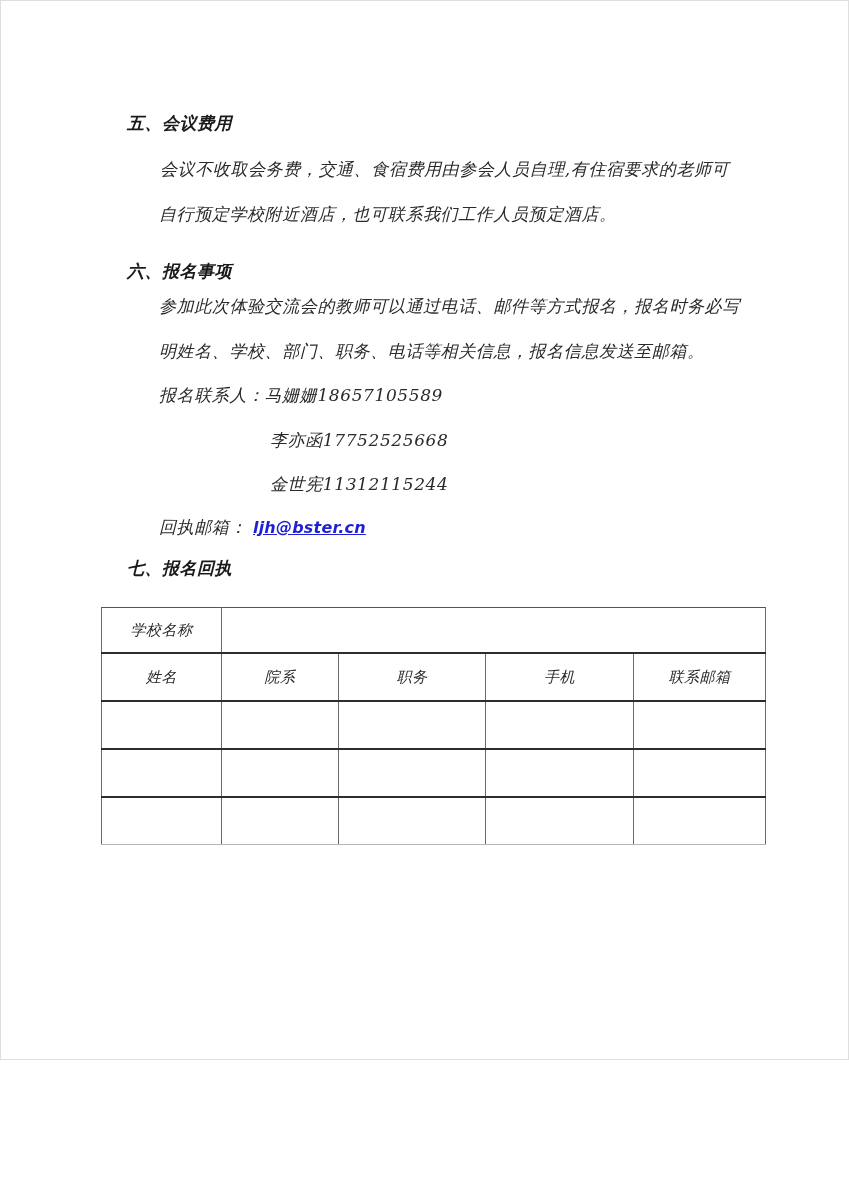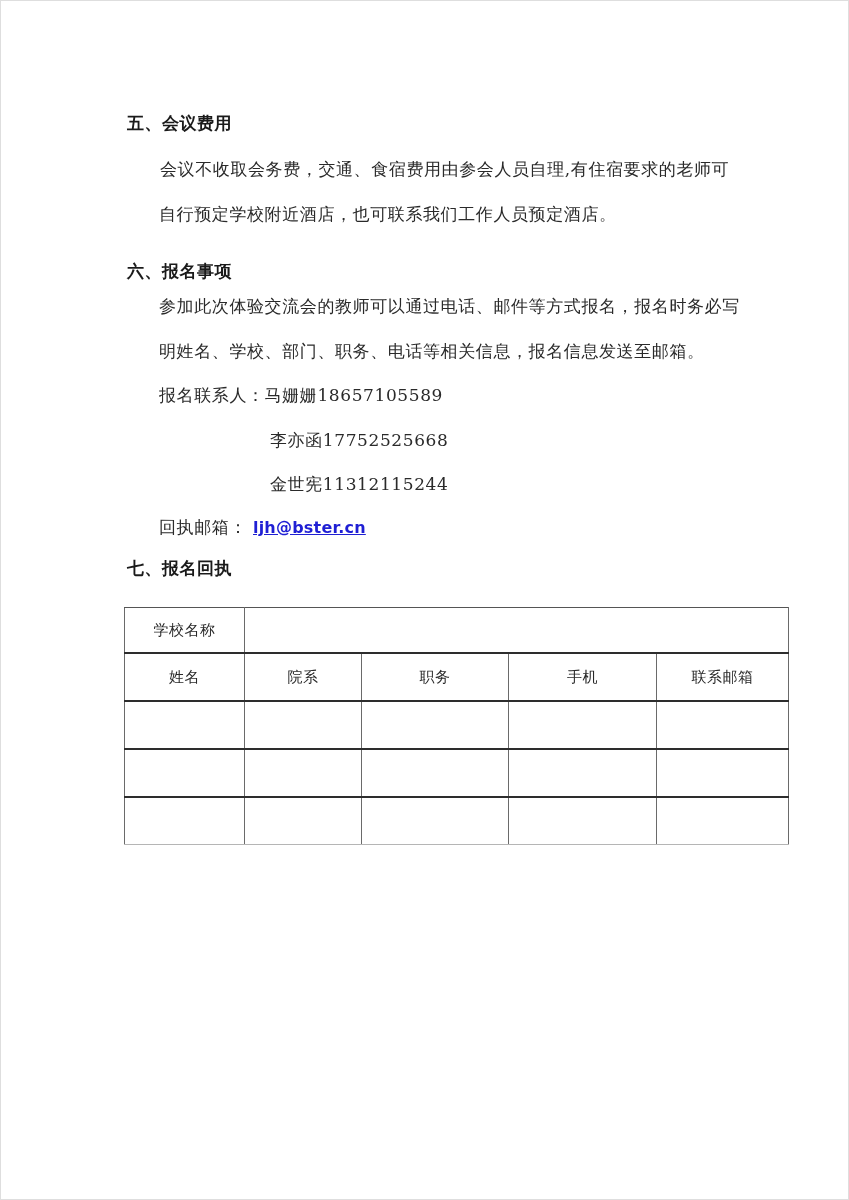--- a/index.html
+++ b/index.html
@@ -3,26 +3,27 @@
 <meta charset="utf-8">
 <style>
   html, body {
     margin: 0;
     padding: 0;
     background: #ffffff;
   }
   .page {
     position: relative;
     width: 849px;
-    height: 1200px;
+    height: 1060px;
     background: #ffffff;
     box-shadow: inset 0 0 0 1px #dedede;
     overflow: hidden;
     font-family: "DejaVu Serif", "Liberation Serif", serif;
     color: #222222;
+    font-style: italic;
   }
   .line {
     position: absolute;
     white-space: nowrap;
     font-size: 17px;
     line-height: 22px;
     letter-spacing: 0.6px;
     color: #2a2a2a;
   }
   .heading {
@@ -37,21 +38,21 @@
   .email-link {
     font-family: "DejaVu Sans", "Liberation Sans", sans-serif;
     font-weight: 700;
     font-size: 16px;
     color: #1f1fd4;
     text-decoration: underline;
     letter-spacing: 0.2px;
   }
   .reply-table {
     position: absolute;
-    left: 124px;
+    left: 101px;
     top: 607px;
     width: 664px;
     border-collapse: collapse;
     table-layout: fixed;
     border-radius: 28px;
   }
   .reply-table td {
     border-left: 1px solid #6a6a6a;
     border-right: 1px solid #6a6a6a;
     border-top: 2px solid #2d2d2d;

